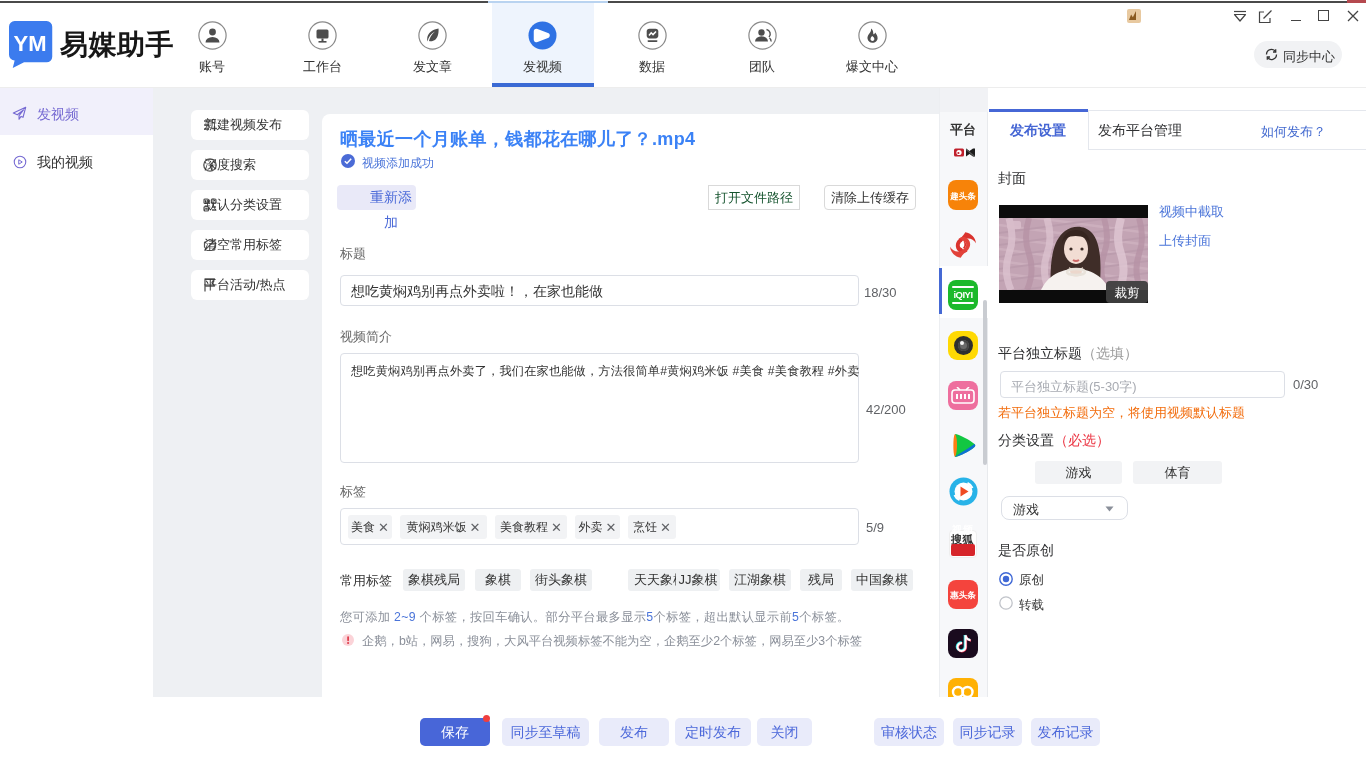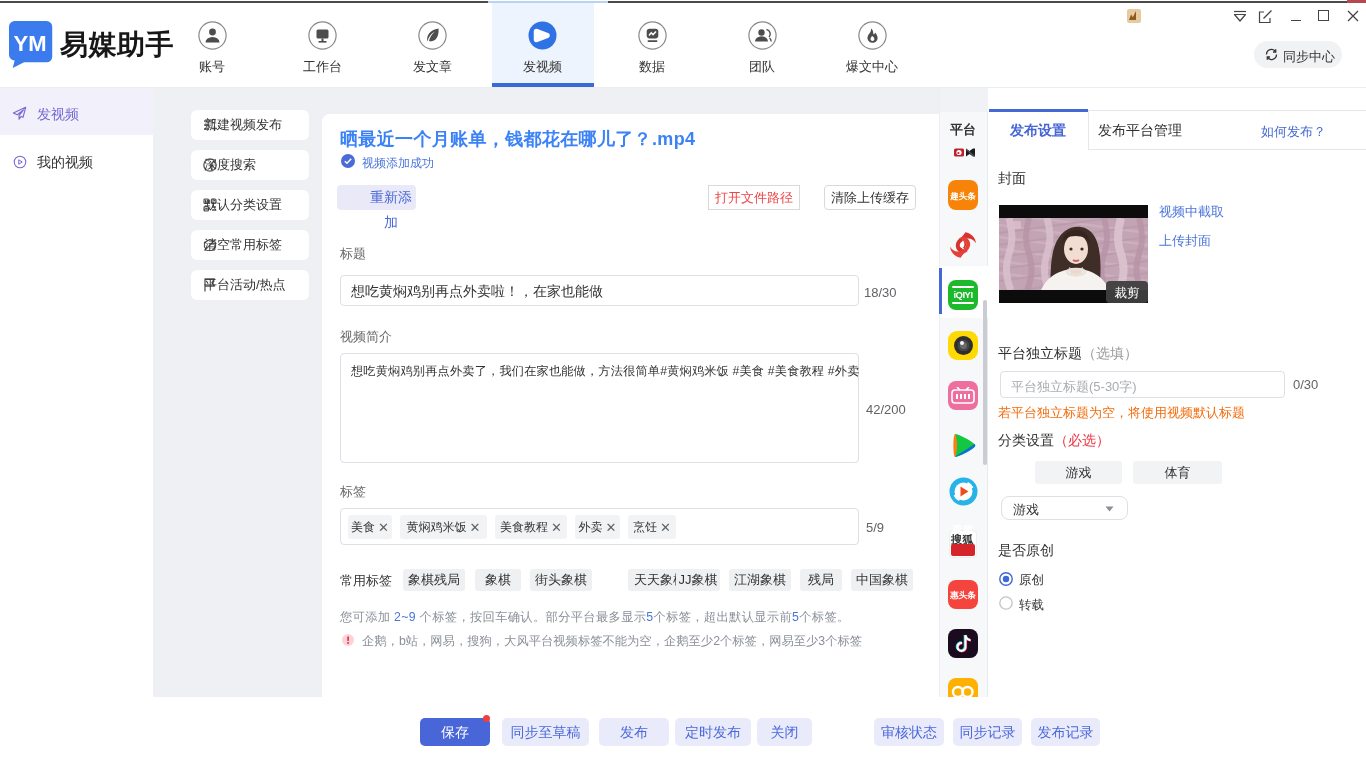--- a/index.html
+++ b/index.html
@@ -160,21 +160,21 @@
 </div>
 
 <div class="abs" style="left:340px;top:127px;font-size:18px;letter-spacing:0.35px;font-weight:bold;color:#3b82f6;">晒最近一个月账单，钱都花在哪儿了？.mp4</div>
 <svg class="abs" style="left:341px;top:154px;" width="14" height="14" viewBox="0 0 14 14">
     <circle cx="7" cy="7" r="7" fill="#4b6bd6"></circle>
     <path d="M3.8 7.2 L6 9.3 L10.2 4.8" stroke="#fff" stroke-width="1.5" fill="none"></path>
   </svg>
 <div class="abs" style="left:362px;top:155px;font-size:12px;color:#4a74d9;">视频添加成功</div>
 
 <div class="abs" style="left:337px;top:185px;width:79px;height:25px;background:#e9e9f8;border-radius:4px;text-align:center;line-height:25px;font-size:14px;color:#4b6ad8;padding-left:29px;">重新添加</div>
-<div class="abs" style="left:708px;top:185px;width:92px;height:25px;background:#fff;border:1px solid #d9d9d9;border-radius:0;text-align:center;line-height:23px;font-size:13px;color:#ef4444;">打开文件路径</div>
+<div class="abs" style="left:708px;top:185px;width:92px;height:25px;background:#fff;border:1px solid #d9d9d9;border-radius:0;text-align:center;line-height:23px;font-size:13px;color:#14532d;">打开文件路径</div>
 <div class="abs" style="left:824px;top:185px;width:92px;height:25px;background:#fff;border:1px solid #d9d9d9;border-radius:4px;text-align:center;line-height:23px;font-size:13px;color:#333;">清除上传缓存</div>
 
 <div class="abs" style="left:340px;top:245px;font-size:13px;color:#666;">标题</div>
 <div class="abs" style="left:340px;top:275px;width:519px;height:31px;border:1px solid #dcdfe6;border-radius:4px;background:#fff;">
   <div class="abs" style="left:10px;top:7px;font-size:14px;color:#333;">想吃黄焖鸡别再点外卖啦！，在家也能做</div>
 </div>
 <div class="abs" style="left:864px;top:285px;font-size:13px;color:#606266;">18/30</div>
 
 <div class="abs" style="left:340px;top:328px;font-size:13px;color:#666;">视频简介</div>
 <div class="abs" style="left:340px;top:353px;width:519px;height:110px;border:1px solid #dcdfe6;border-radius:4px;background:#fff;">

